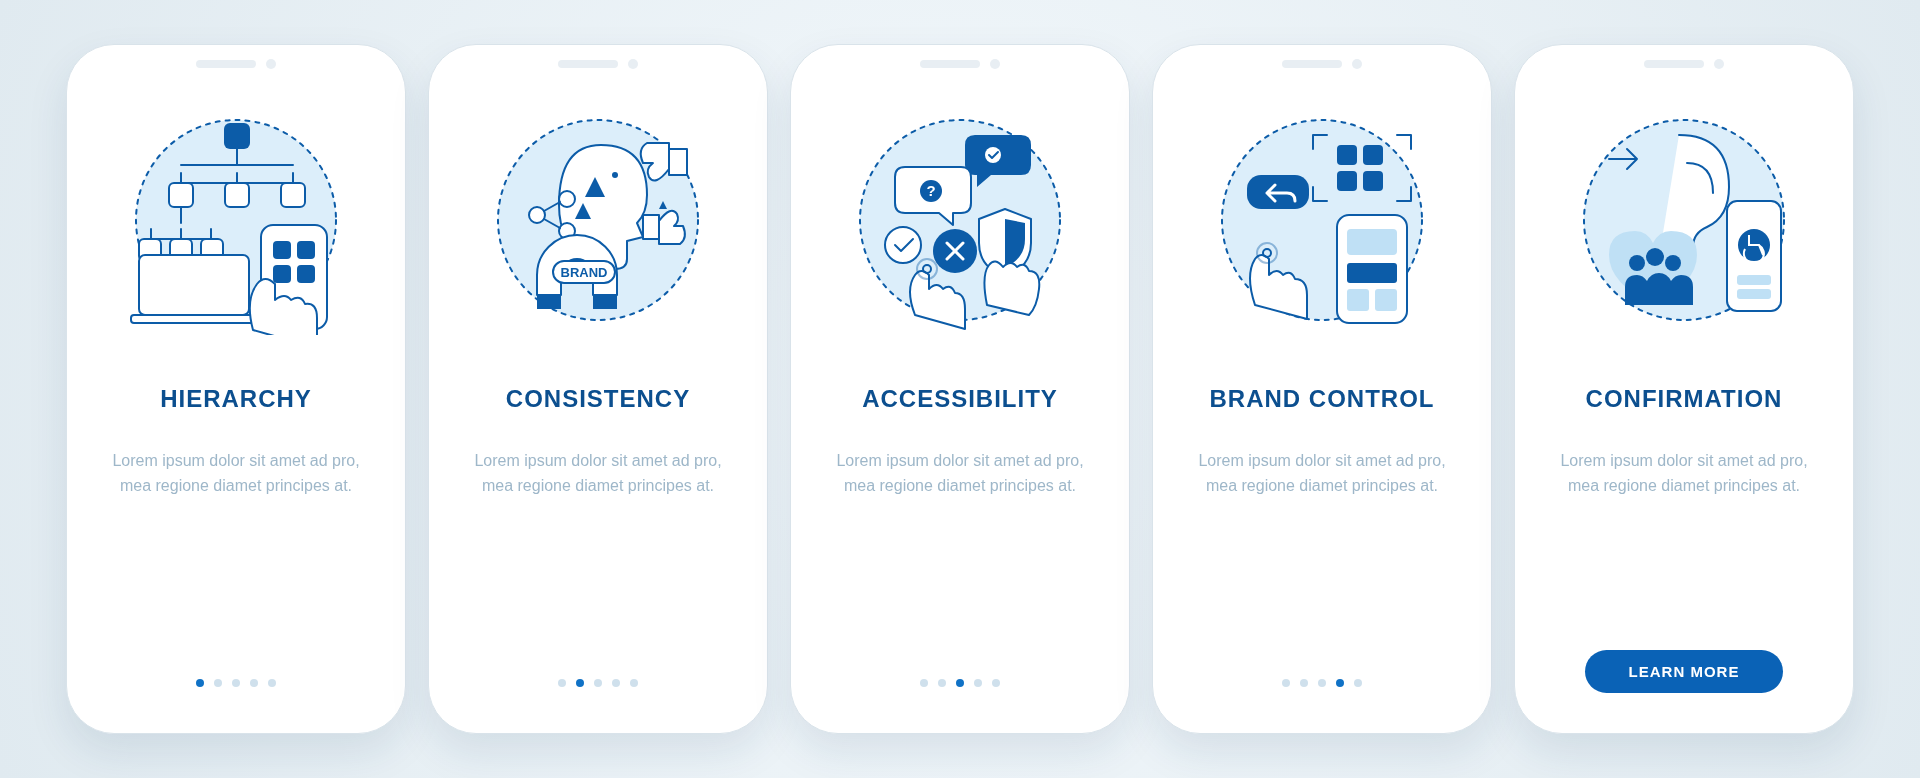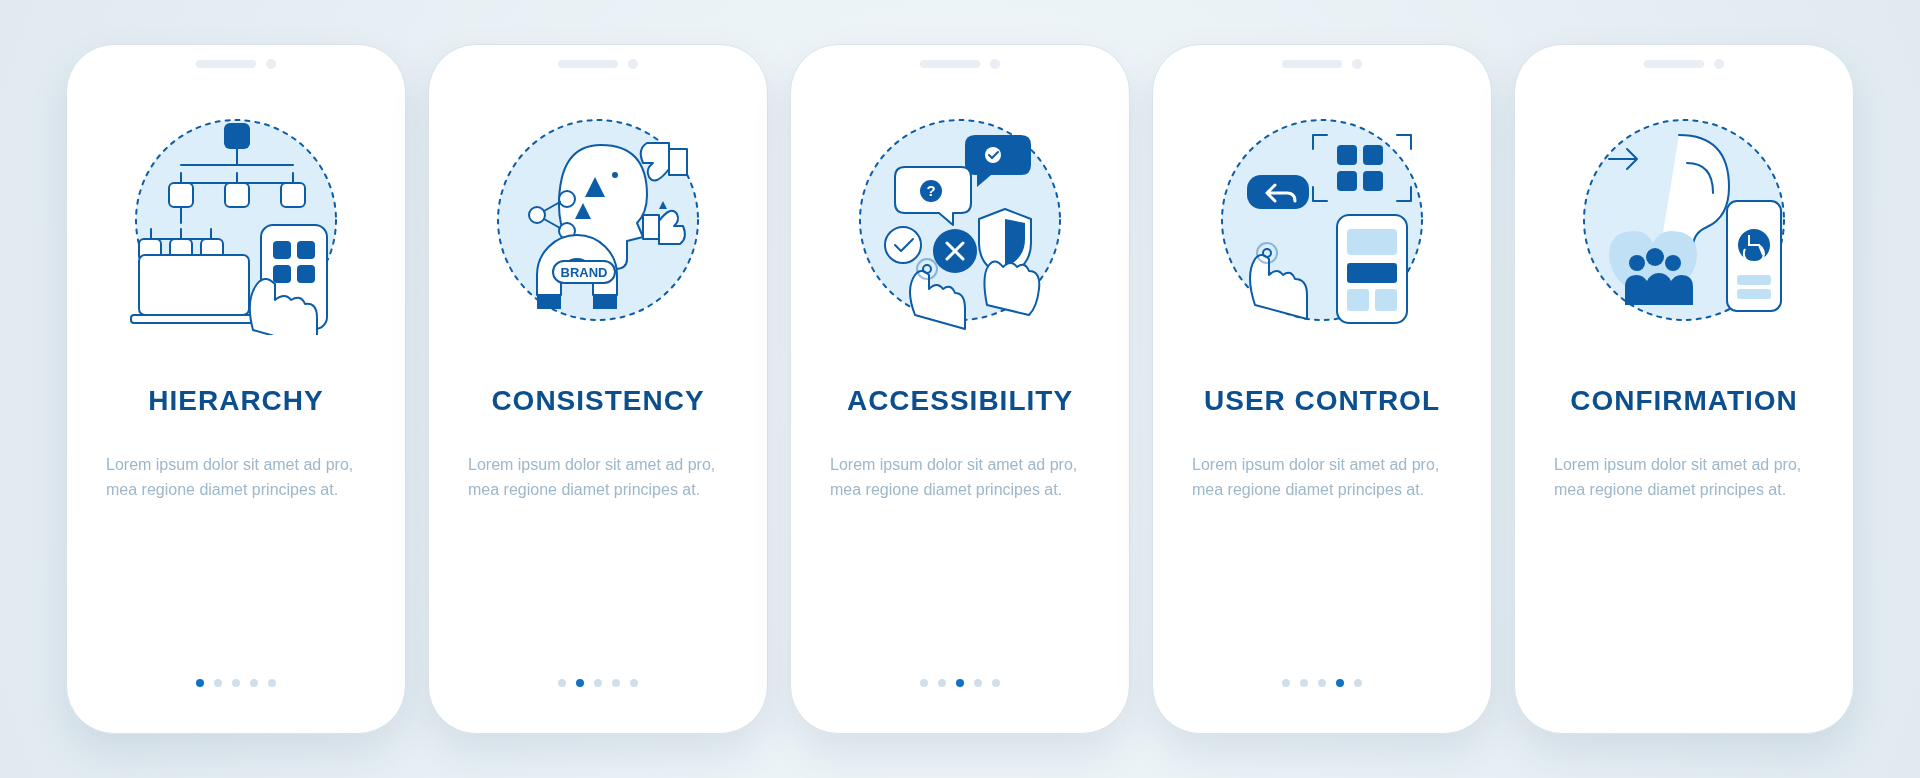--- a/index.html
+++ b/index.html
@@ -39,32 +39,32 @@
 
   .illus {
     width: 230px; height: 230px;
     display:flex; align-items:center; justify-content:center;
     margin-top: 10px;
   }
   .illus svg { width:100%; height:100%; }
 
   .title {
     margin-top: 50px;
-    font-size: 28px;
+    font-size: 24px;
     font-weight: 700;
     letter-spacing: 1px;
     color: #0c4f8f;
     text-align:center;
   }
   .desc {
     margin-top: 36px;
     font-size: 16px;
     line-height: 1.55;
     color: #9eb7c9;
-    text-align:left;
+    text-align:center;
     max-width: 260px;
   }
   .dots {
     margin-top: auto;
     display:flex; gap:10px;
     padding-bottom: 6px;
   }
   .dots span {
     width: 8px; height: 8px; border-radius:50%;
     background:#cfe0ec;
@@ -250,21 +250,21 @@
 
         <rect x="130" y="110" width="70" height="108" rx="12" class="st fw"></rect>
         <rect x="140" y="124" width="50" height="26" rx="4" class="fl"></rect>
         <rect x="140" y="158" width="50" height="20" rx="3" class="fd"></rect>
         <g class="fl">
             <rect x="140" y="184" width="22" height="22" rx="3"></rect>
             <rect x="168" y="184" width="22" height="22" rx="3"></rect>
           </g>
       </svg>
     </div>
-    <div class="title">USER CONTROL</div>
+    <div class="title">BRAND CONTROL</div>
     <div class="desc">Lorem ipsum dolor sit amet ad pro, mea regione diamet principes at.</div>
     <div class="dots">
       <span></span>
         <span></span>
         <span></span>
         <span class="active"></span>
         <span></span>
     </div>
   </div>
 
@@ -292,15 +292,16 @@
         <g class="fd">
           <circle cx="68" cy="158" r="8"></circle>
             <circle cx="86" cy="152" r="9"></circle>
             <circle cx="104" cy="158" r="8"></circle>
           <path d="M56 200 v-18 q0-12 12-12 q6 0 10 6 q4-8 12-8 q8 0 12 8 q4-6 10-6 q12 0 12 12 v18 Z"></path>
         </g>
       </svg>
     </div>
     <div class="title">CONFIRMATION</div>
     <div class="desc">Lorem ipsum dolor sit amet ad pro, mea regione diamet principes at.</div>
+    <button class="cta">LEARN MORE</button>
   </div>
 
 </div>
 
 </body></html>

